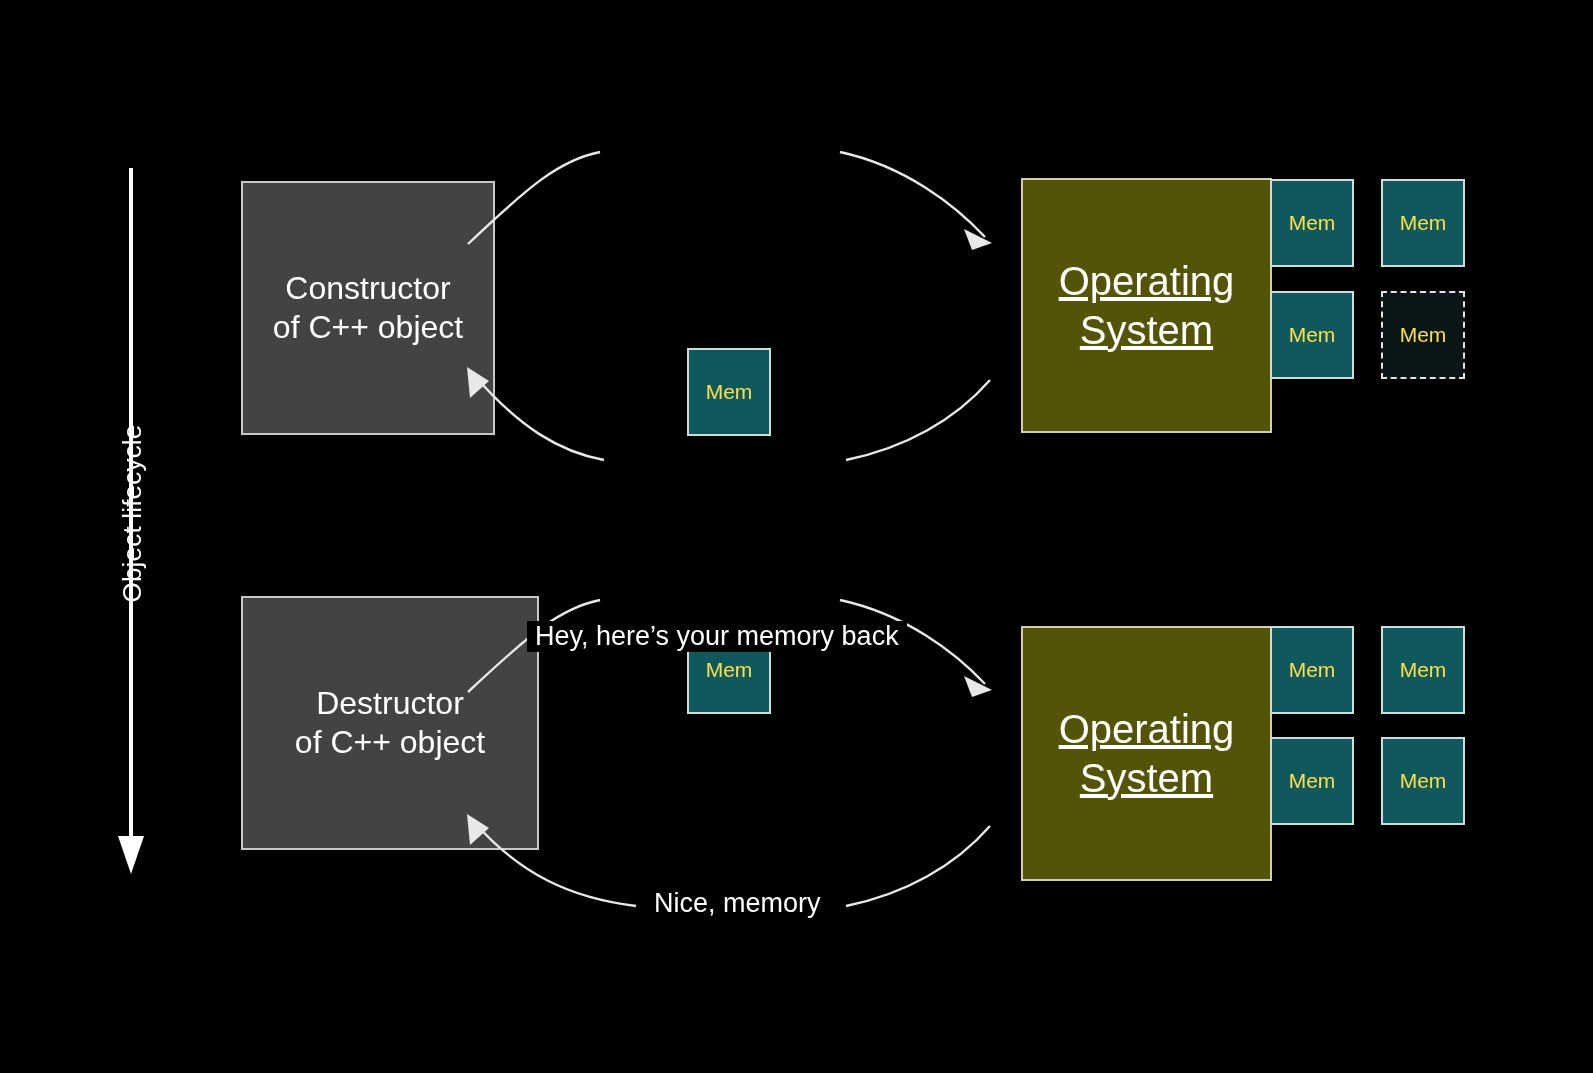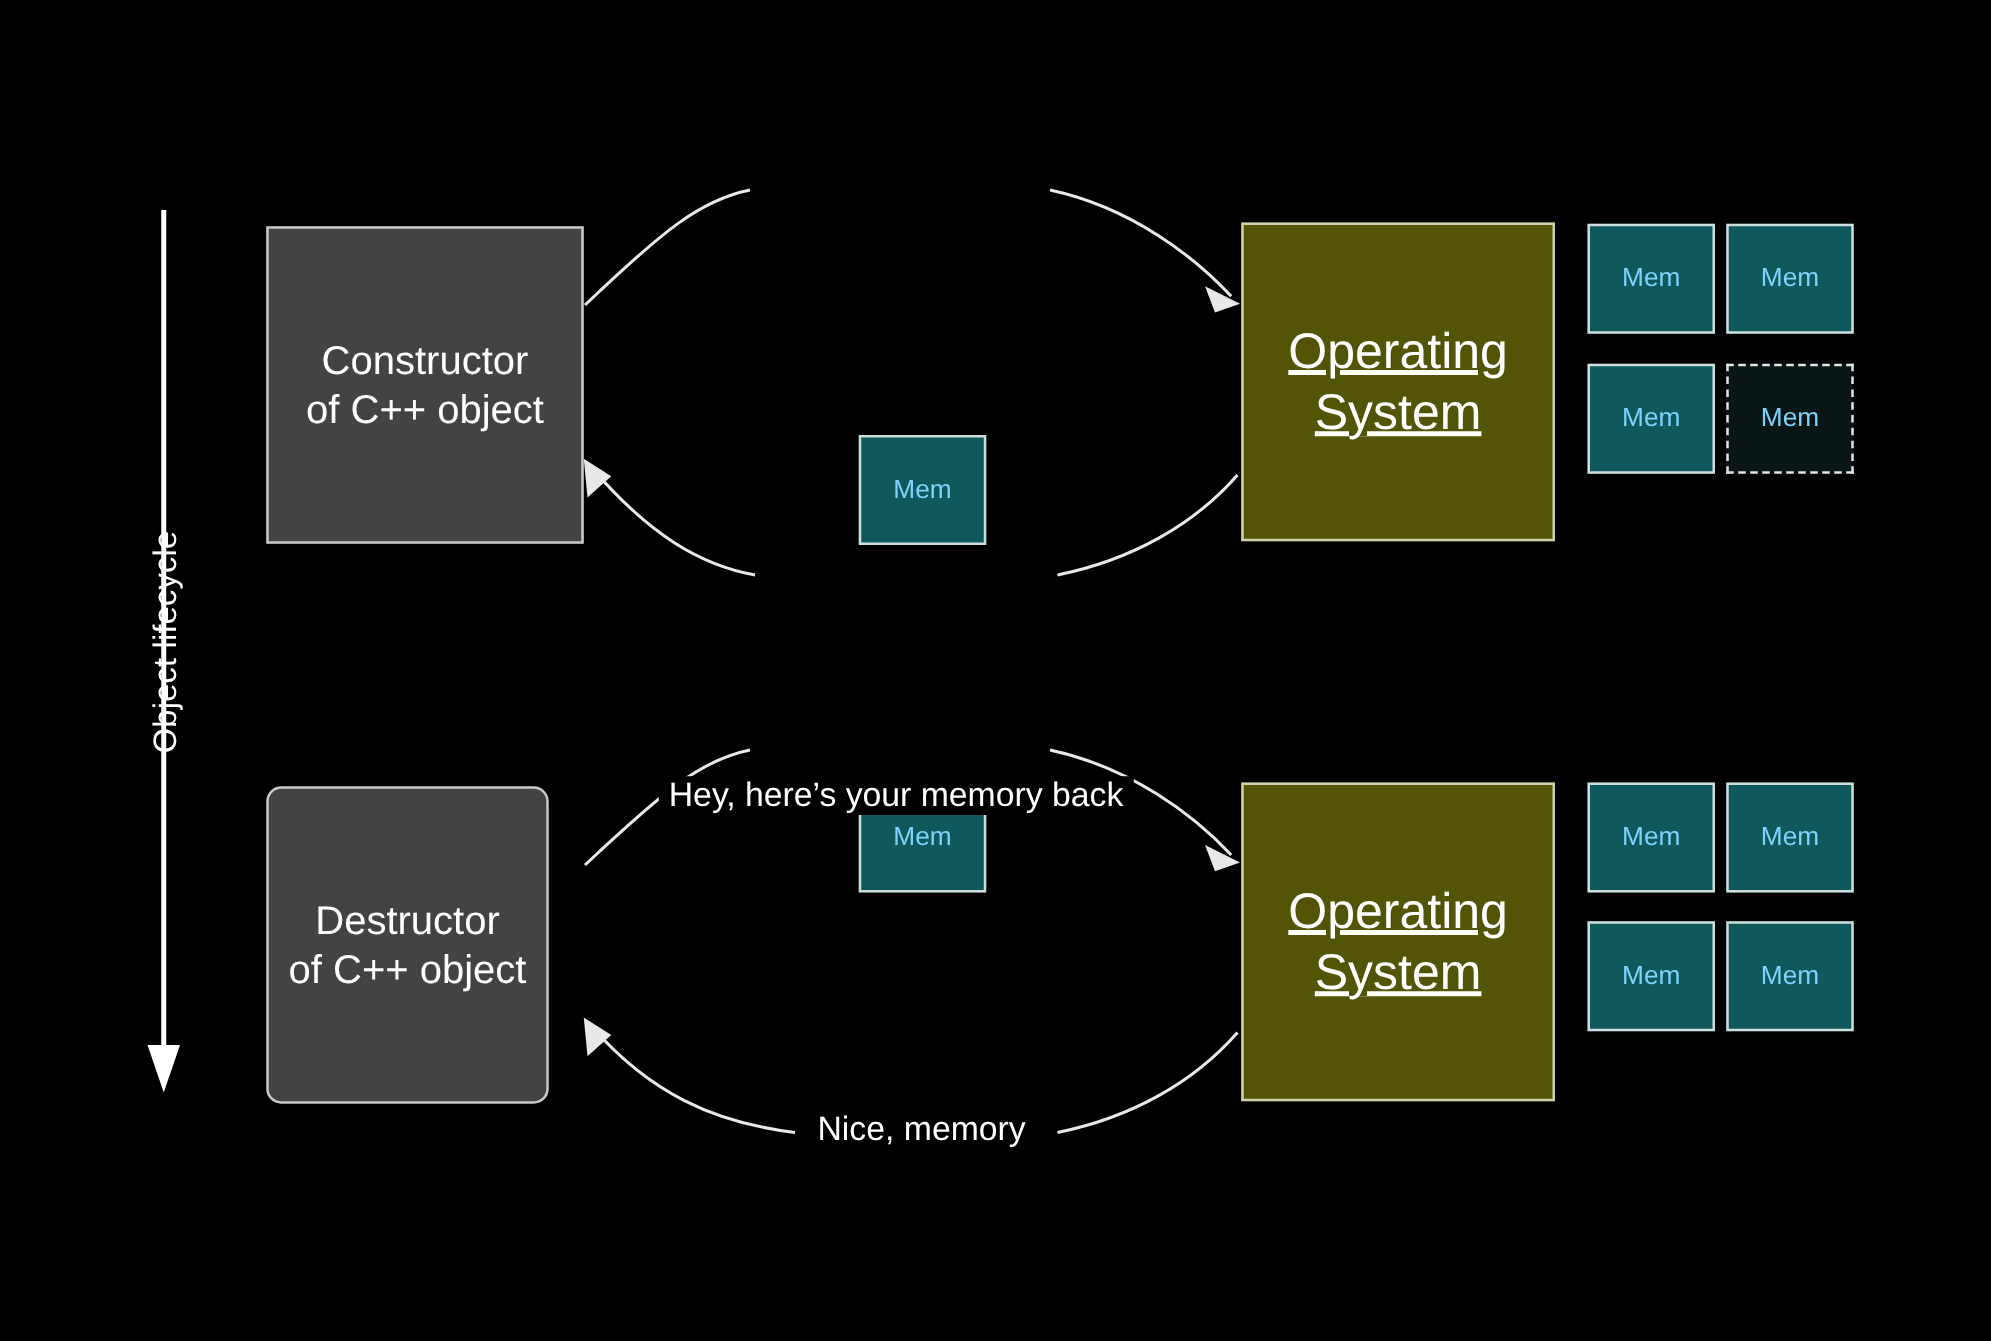--- a/index.html
+++ b/index.html
@@ -45,42 +45,43 @@
   .node {
     position: absolute;
     box-sizing: border-box;
     border: 2px solid #c8c8c8;
     display: flex;
     align-items: center;
     justify-content: center;
     text-align: center;
     color: #ffffff;
     line-height: 1.22;
+    margin-left: 28px;
   }
   .node.actor {
     background: #434343;
     font-size: 32px;
   }
   .node.os {
     background: #545406;
     border-color: #d0d0b0;
     font-size: 40px;
     text-decoration: underline;
   }
   .mem {
     position: absolute;
     box-sizing: border-box;
-    width: 102px;
+    width: 84px;
     height: 88px;
     background: #0f585c;
     border: 2px solid #cfdcdc;
     display: flex;
     align-items: center;
     justify-content: center;
-    color: #7dd3fc;
+    color: #fde047;
     font-size: 21px;
   }
   .mem.empty {
     background: #091517;
     border: 2px dashed #e3e3e3;
   }
 
   
   .msg {
     position: absolute;
@@ -167,21 +168,21 @@
   <div class="mem" style="left:1381px; top:179px;">
     <span>Mem</span>
   </div>
   <div class="mem" style="left:1270px; top:291px;">
     <span>Mem</span>
   </div>
   <div class="mem empty" style="left:1381px; top:291px;">
     <span>Mem</span>
   </div>
 
-  <div class="node actor" style="left:213px; top:629px; width:226px; height:254px;border-radius:12px;">
+  <div class="node actor" style="left:213px; top:596px; width:298px; height:254px;">
     <div>
       <div>Destructor</div>
       <div>of C++ object</div>
     </div>
   </div>
 
   <div class="msg" style="left:527px; top:577px;margin-top:44px;">Hey, here’s your memory back</div>
 
   <div class="msg" style="left:646px; top:888px;">Nice, memory</div>
 

